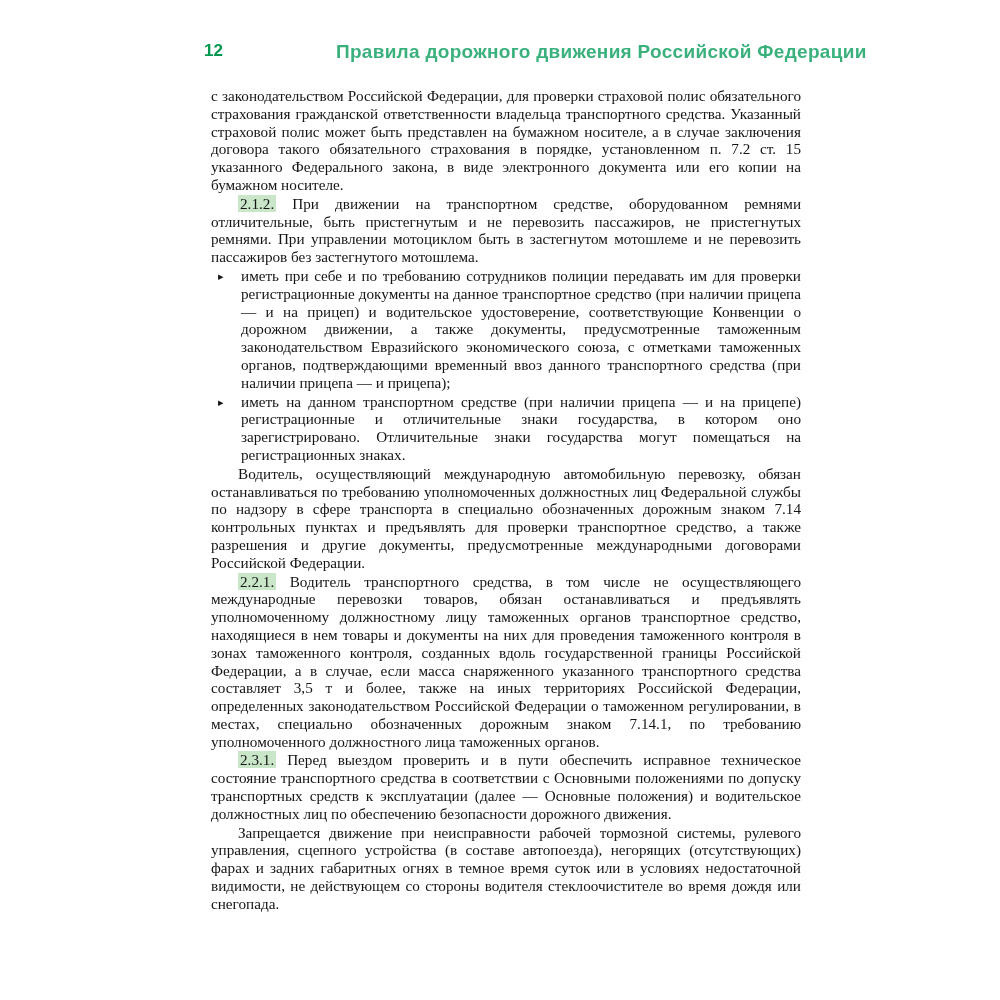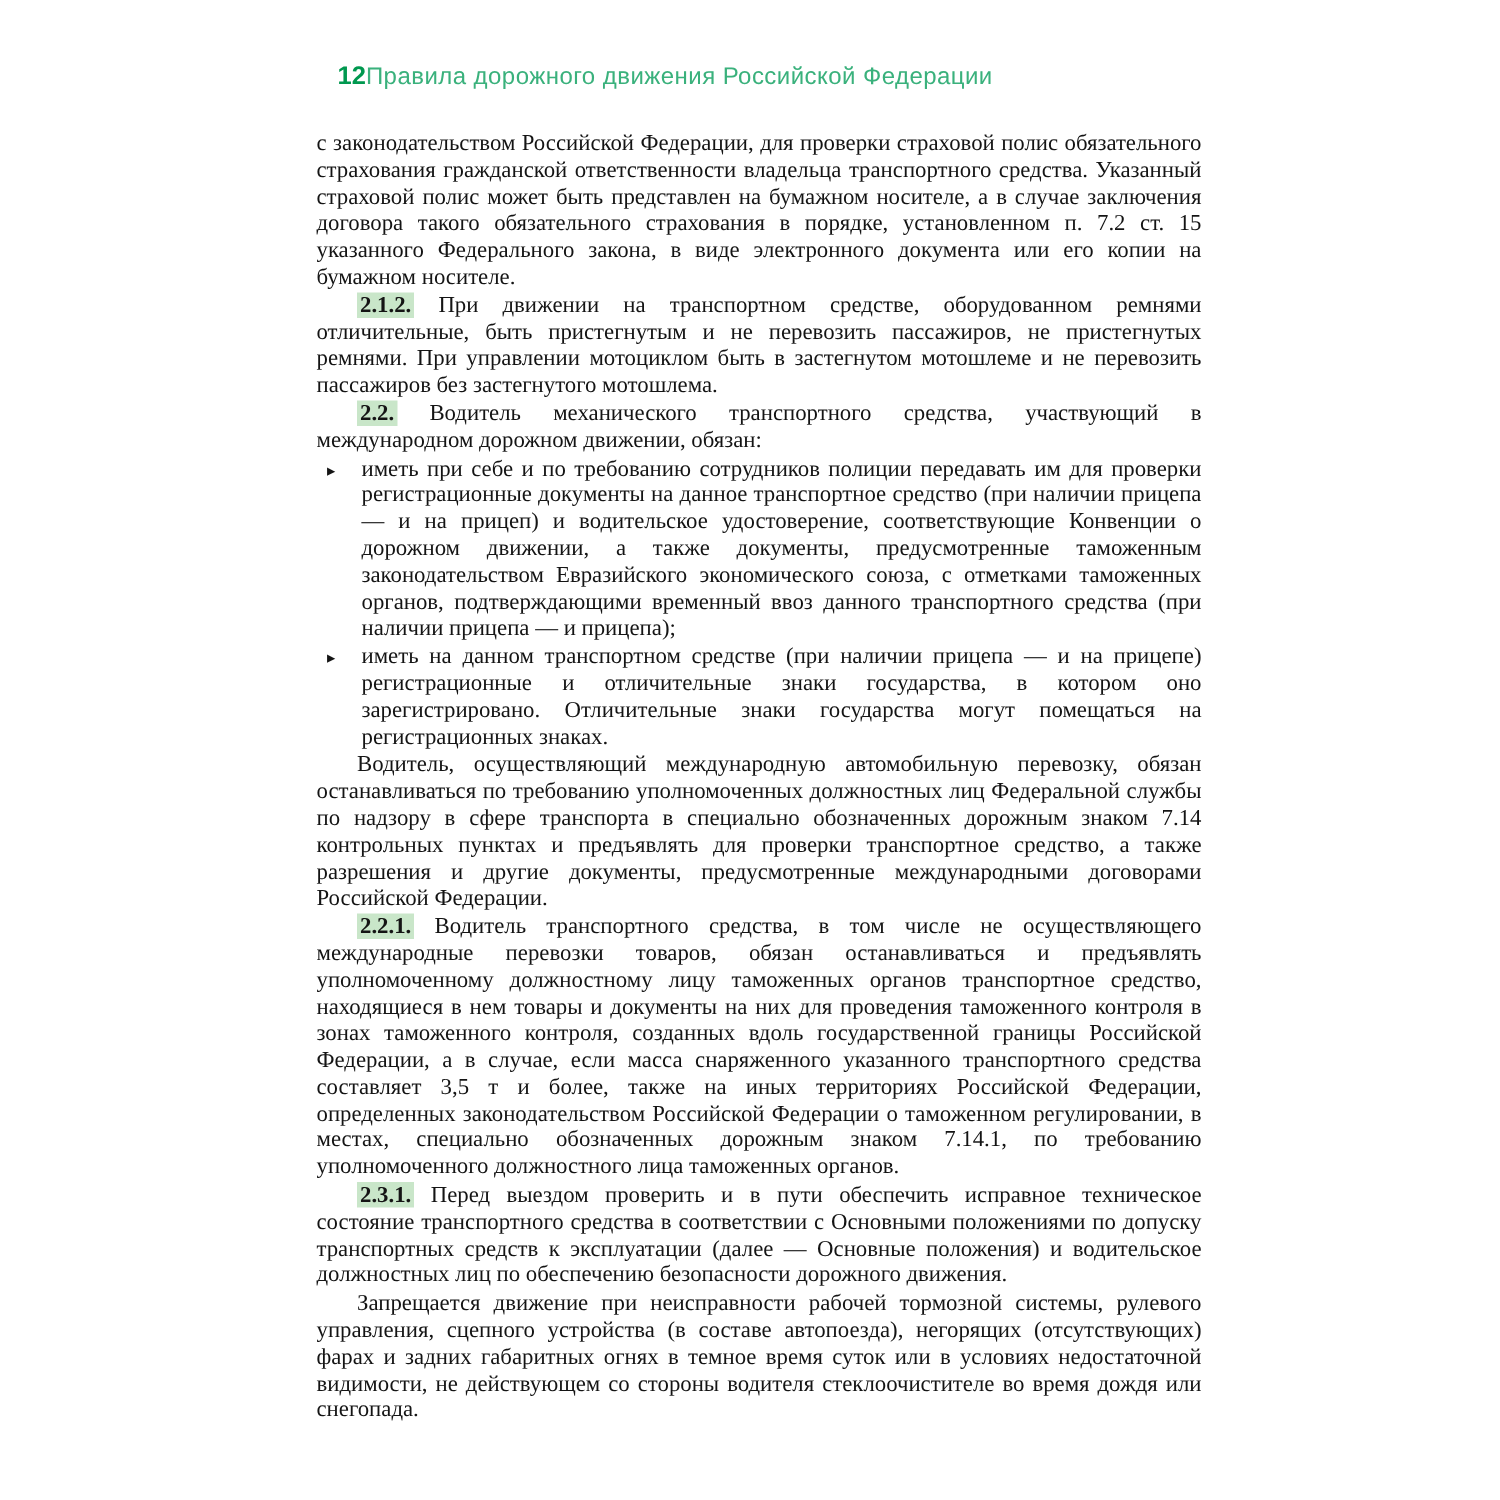--- a/index.html
+++ b/index.html
@@ -15,35 +15,38 @@
     font-family: "Liberation Serif", "DejaVu Serif", serif;
   }
   .page {
     position: absolute;
     inset: 0;
     background: #ffffff;
   }
   .page-header {
     position: absolute;
     top: 41px;
-    left: 225px;
+    left: 204px;
     display: flex;
-    align-items: flex-end;
+    align-items: flex-start;
     font-family: "Liberation Sans", "DejaVu Sans", sans-serif;
     white-space: nowrap;
+    gap: 47px;
   }
   .page-number {
     font-weight: bold;
     font-size: 17px;
     color: #00984f;
   }
   .page-title {
-    font-size: 16px;
+    margin-left: 66px;
+    font-size: 19px;
     color: #3ab17c;
     letter-spacing: 0.3px;
+    font-weight: bold;
   }
   .body-text {
     position: absolute;
     top: 86px;
     left: 210px;
     width: 592px;
     font-size: 15.2px;
     line-height: 17.8px;
     color: #141414;
     text-align: justify;
@@ -63,36 +66,35 @@
   .bullet .marker {
     position: absolute;
     left: 7px;
     top: 1px;
     font-size: 11px;
     font-family: "DejaVu Sans", sans-serif;
     color: #141414;
   }
   .secnum {
     background: #c9e6c9;
-    font-weight: bold;
+    font-weight: normal;
     padding: 0 2px;
   }
 </style>
 </head>
 <body>
 
 <div class="page">
   <header class="page-header">
     <span class="page-number">12</span>
     <span class="page-title">Правила дорожного движения Российской Федерации</span>
   </header>
   <main class="body-text" id="content">
       <p class="para"><span>с законодательством Российской Федерации, для проверки страховой полис обязательного страхования гражданской ответственности владельца транспортного средства. Указанный страховой полис может быть представлен на бумажном носителе, а в случае заключения договора такого обязательного страхования в порядке, установленном п. 7.2 ст. 15 указанного Федерального закона, в виде электронного документа или его копии на бумажном носителе.</span></p>
       <p class="para indent"><span class="secnum">2.1.2.</span> <span>При движении на транспортном средстве, оборудованном ремнями отличительные, быть пристегнутым и не перевозить пассажиров, не пристегнутых ремнями. При управлении мотоциклом быть в застегнутом мотошлеме и не перевозить пассажиров без застегнутого мотошлема.</span></p>
-      <p class="para indent"><span class="secnum">2.2.</span> <span>Водитель механического транспортного средства, участвующий в международном дорожном движении, обязан:</span></p>
       <p class="bullet"><span class="marker">▸</span><span>иметь при себе и по требованию сотрудников полиции передавать им для проверки регистрационные документы на данное транспортное средство (при наличии прицепа — и на прицеп) и водительское удостоверение, соответствующие Конвенции о дорожном движении, а также документы, предусмотренные таможенным законодательством Евразийского экономического союза, с отметками таможенных органов, подтверждающими временный ввоз данного транспортного средства (при наличии прицепа — и прицепа);</span></p>
       <p class="bullet"><span class="marker">▸</span><span>иметь на данном транспортном средстве (при наличии прицепа — и на прицепе) регистрационные и отличительные знаки государства, в котором оно зарегистрировано. Отличительные знаки государства могут помещаться на регистрационных знаках.</span></p>
       <p class="para indent"><span>Водитель, осуществляющий международную автомобильную перевозку, обязан останавливаться по требованию уполномоченных должностных лиц Федеральной службы по надзору в сфере транспорта в специально обозначенных дорожным знаком 7.14 контрольных пунктах и предъявлять для проверки транспортное средство, а также разрешения и другие документы, предусмотренные международными договорами Российской Федерации.</span></p>
       <p class="para indent"><span class="secnum">2.2.1.</span> <span>Водитель транспортного средства, в том числе не осуществляющего международные перевозки товаров, обязан останавливаться и предъявлять уполномоченному должностному лицу таможенных органов транспортное средство, находящиеся в нем товары и документы на них для проведения таможенного контроля в зонах таможенного контроля, созданных вдоль государственной границы Российской Федерации, а в случае, если масса снаряженного указанного транспортного средства составляет 3,5 т и более, также на иных территориях Российской Федерации, определенных законодательством Российской Федерации о таможенном регулировании, в местах, специально обозначенных дорожным знаком 7.14.1, по требованию уполномоченного должностного лица таможенных органов.</span></p>
       <p class="para indent"><span class="secnum">2.3.1.</span> <span>Перед выездом проверить и в пути обеспечить исправное техническое состояние транспортного средства в соответствии с Основными положениями по допуску транспортных средств к эксплуатации (далее — Основные положения) и водительское должностных лиц по обеспечению безопасности дорожного движения.</span></p>
       <p class="para indent"><span>Запрещается движение при неисправности рабочей тормозной системы, рулевого управления, сцепного устройства (в составе автопоезда), негорящих (отсутствующих) фарах и задних габаритных огнях в темное время суток или в условиях недостаточной видимости, не действующем со стороны водителя стеклоочистителе во время дождя или снегопада.</span></p>
     </main>
 </div>
 
 </body></html>

